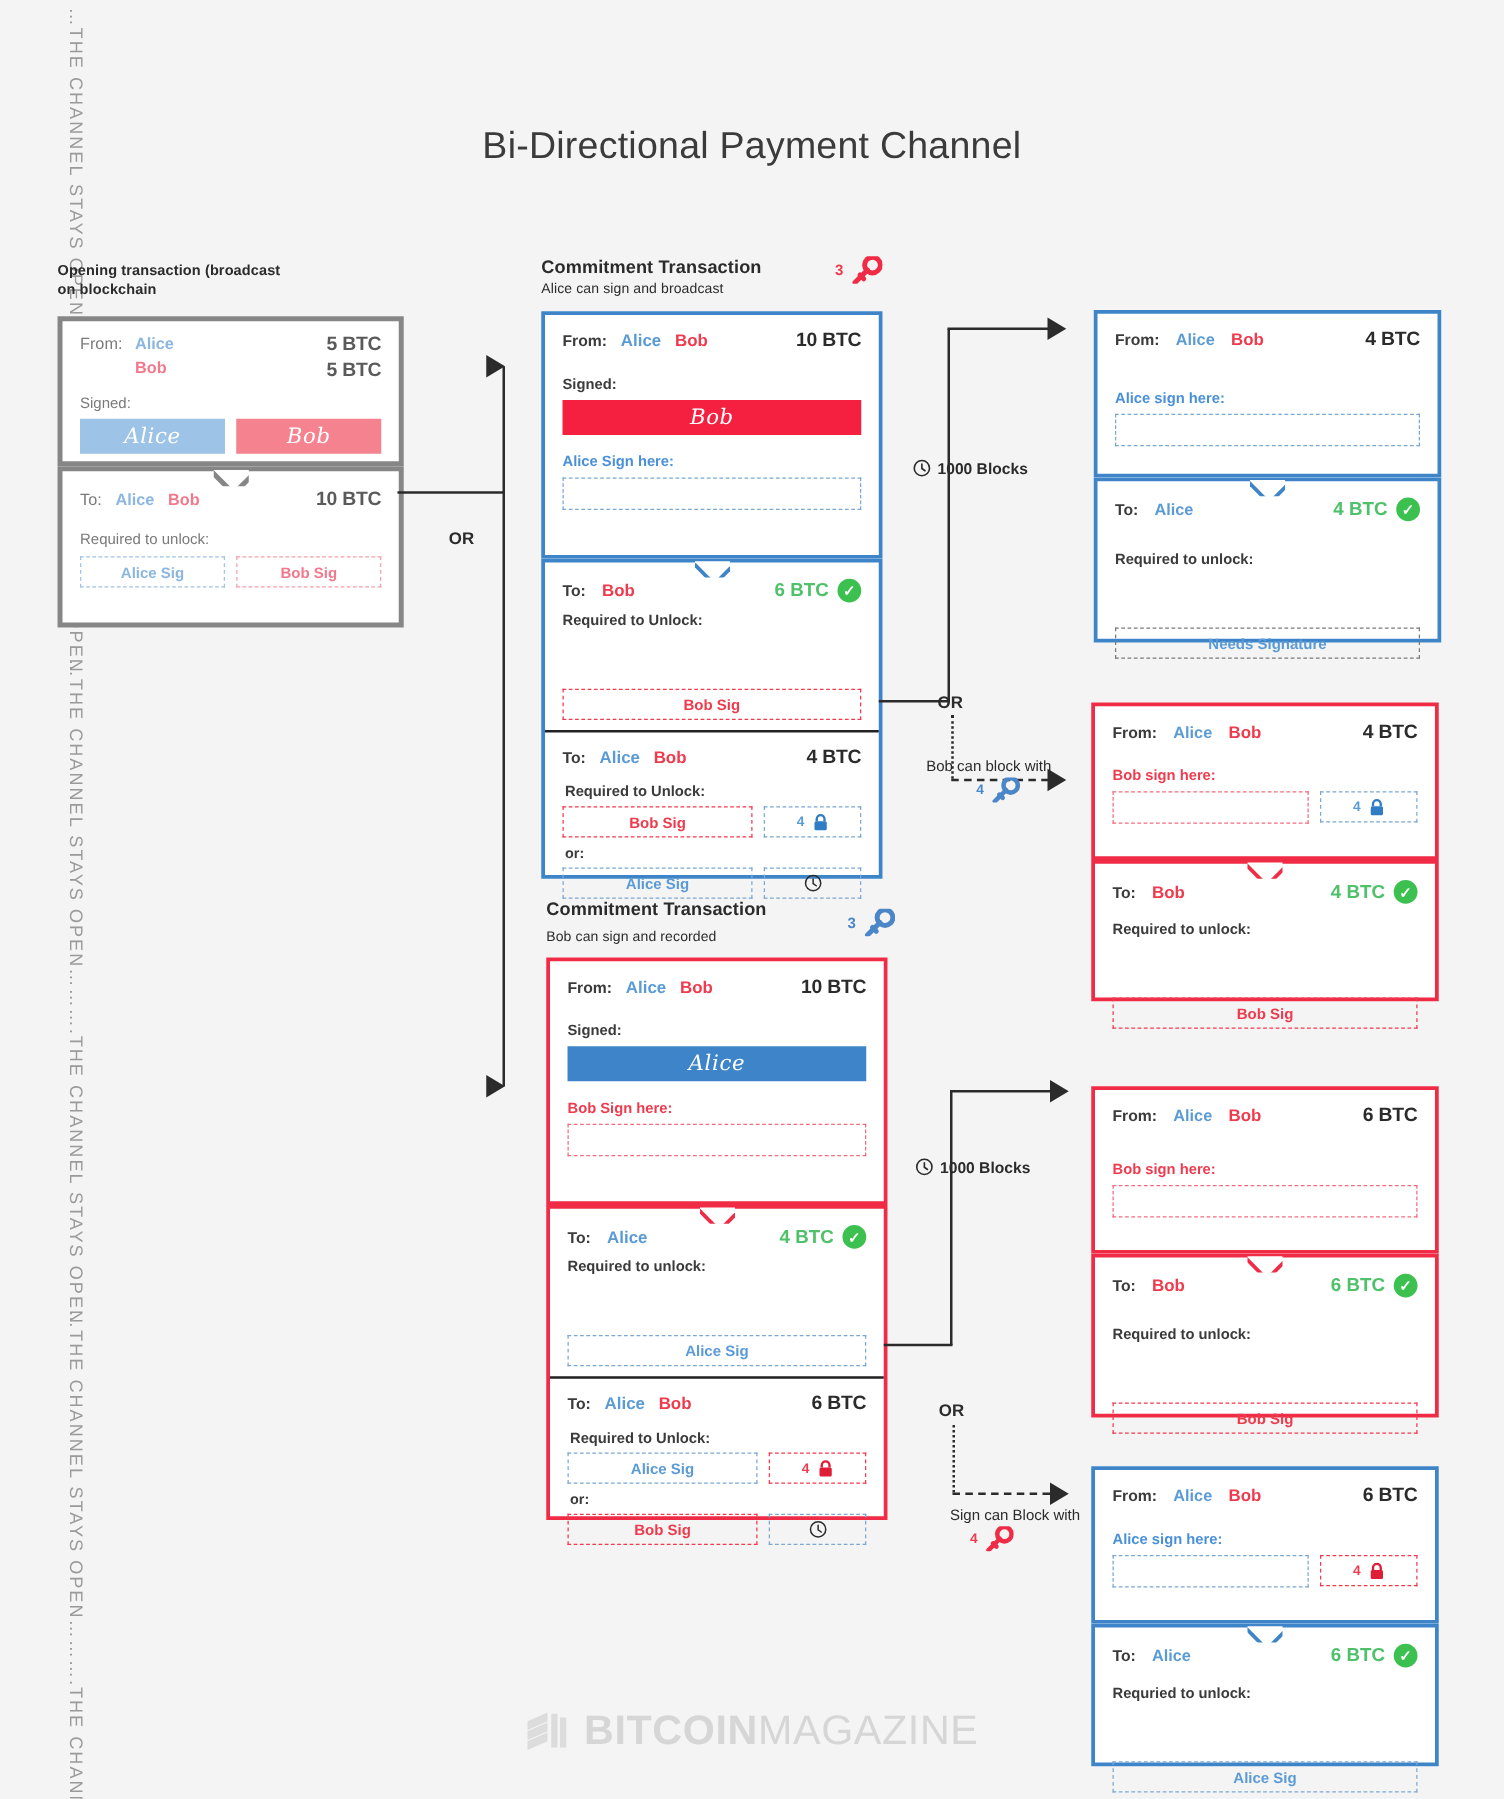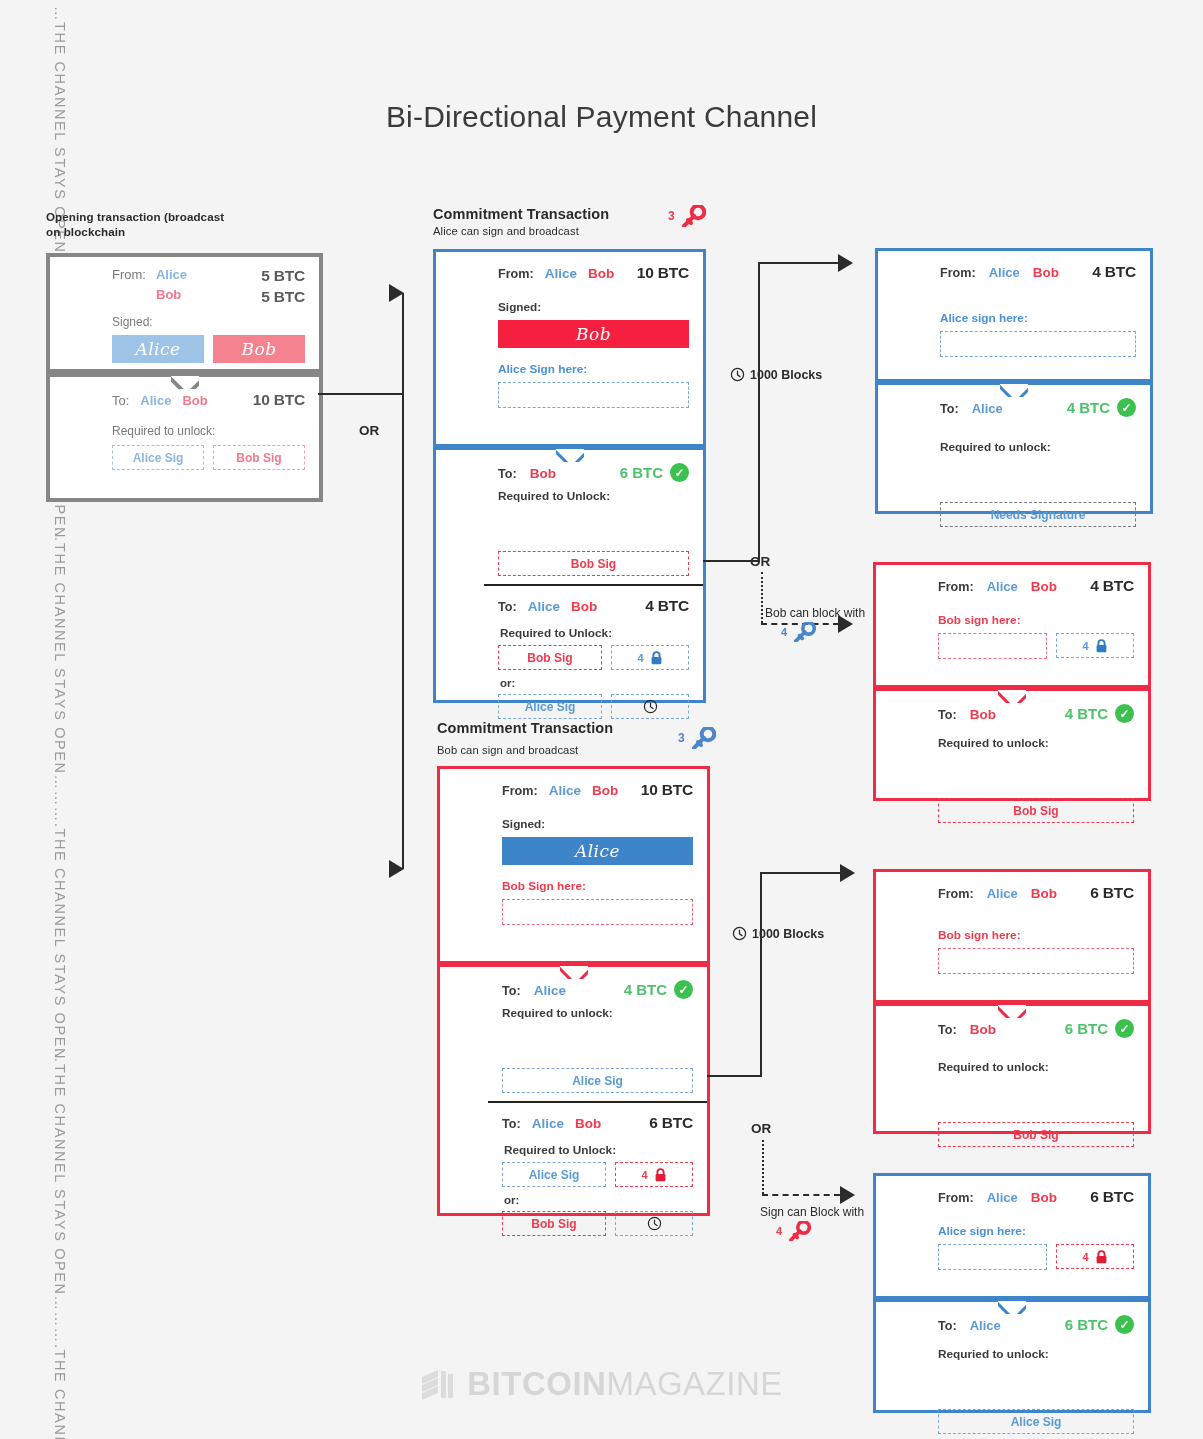--- a/index.html
+++ b/index.html
@@ -42,21 +42,21 @@
   }
   .ct-head {
     position: absolute; font-size: 14.5px; font-weight: bold; color: #2b2b2b;
     letter-spacing: .1px;
   }
   .ct-sub {
     position: absolute; font-size: 11.2px; color: #2b2b2b; letter-spacing: .1px;
   }
 
   
-  .card { position: absolute; background: #fff; padding-left: 48px; }
+  .card { position: absolute; background: #fff; }
   .card.grey   { border: 4px solid #868686; }
   .card.blue   { border: 3px solid #3d85c8; }
   .card.red    { border: 3px solid #ef2b46; }
 
   
   .notch {
     position: absolute; width: 28px; height: 13px; left: 50%;
     margin-left: -14px; top: -1px;
     overflow: hidden; pointer-events: none;
   }
@@ -305,21 +305,21 @@
           <svg width="15" height="15" viewBox="0 0 15 15">
             <circle cx="7.5" cy="7.5" r="6.1" fill="none" stroke="#2b2b2b" stroke-width="1.2"></circle>
             <path d="M7.5 4.2 V7.8 L10 9.6" fill="none" stroke="#2b2b2b" stroke-width="1.2" stroke-linecap="round"></path>
           </svg>
         </div>
       </div>
     </div>
   </div>
 
   <div class="ct-head" style="left:437px; top:720px;">Commitment Transaction</div>
-  <div class="ct-sub" style="left:437px; top:744px;">Bob can sign and broadcast</div>
+  <div class="ct-sub" style="left:437px; top:744px;">Bob can sign and recorded</div>
   <div class="iconrow" style="left:678px; top:727px;">
     <span class="keynum blue">3</span>
     <svg width="26" height="22" viewBox="0 0 26 22">
       <circle cx="18" cy="7" r="6.3" fill="none" stroke="#4a86c8" stroke-width="4"></circle>
       <path d="M14 11 L4 21" stroke="#4a86c8" stroke-width="4" stroke-linecap="round"></path>
       <path d="M8 15 L11 18" stroke="#4a86c8" stroke-width="4" stroke-linecap="round"></path>
     </svg>
   </div>
 
   <div class="card red" style="left:437px; top:766px; width:273px; height:198px;">
@@ -398,21 +398,21 @@
     <svg width="15" height="15" viewBox="0 0 15 15">
       <circle cx="7.5" cy="7.5" r="6.1" fill="none" stroke="#2b2b2b" stroke-width="1.3"></circle>
       <path d="M7.5 4.2 V7.8 L10 9.6" fill="none" stroke="#2b2b2b" stroke-width="1.3" stroke-linecap="round"></path>
     </svg>
     <span style="font-size:12.5px; font-weight:bold; color:#2b2b2b;">1000 Blocks</span>
   </div>
   <div class="or-text" style="left:750px; top:554px;">OR</div>
   <div class="dot-v" style="left:761px; top:572px; height:51px;"></div>
   <div class="dot-h" style="left:761px; top:623px; width:78px;"></div>
   <div class="arrowhead" style="left:838px; top:615px;"></div>
-  <div class="note-text" style="left:765px; top:606px;">Bob can block with</div>
+  <div class="note-text" style="left:741px; top:606px;">Bob can block with</div>
   <div class="iconrow" style="left:781px; top:622px;">
     <span class="keynum blue" style="font-size:11px;">4</span>
     <svg width="24" height="20" viewBox="0 0 26 22">
       <circle cx="18" cy="7" r="6.3" fill="none" stroke="#4a86c8" stroke-width="4"></circle>
       <path d="M14 11 L4 21" stroke="#4a86c8" stroke-width="4" stroke-linecap="round"></path>
       <path d="M8 15 L11 18" stroke="#4a86c8" stroke-width="4" stroke-linecap="round"></path>
     </svg>
   </div>
 
   <div class="line hline" style="left:707px; top:1075px; width:55px;"></div>

